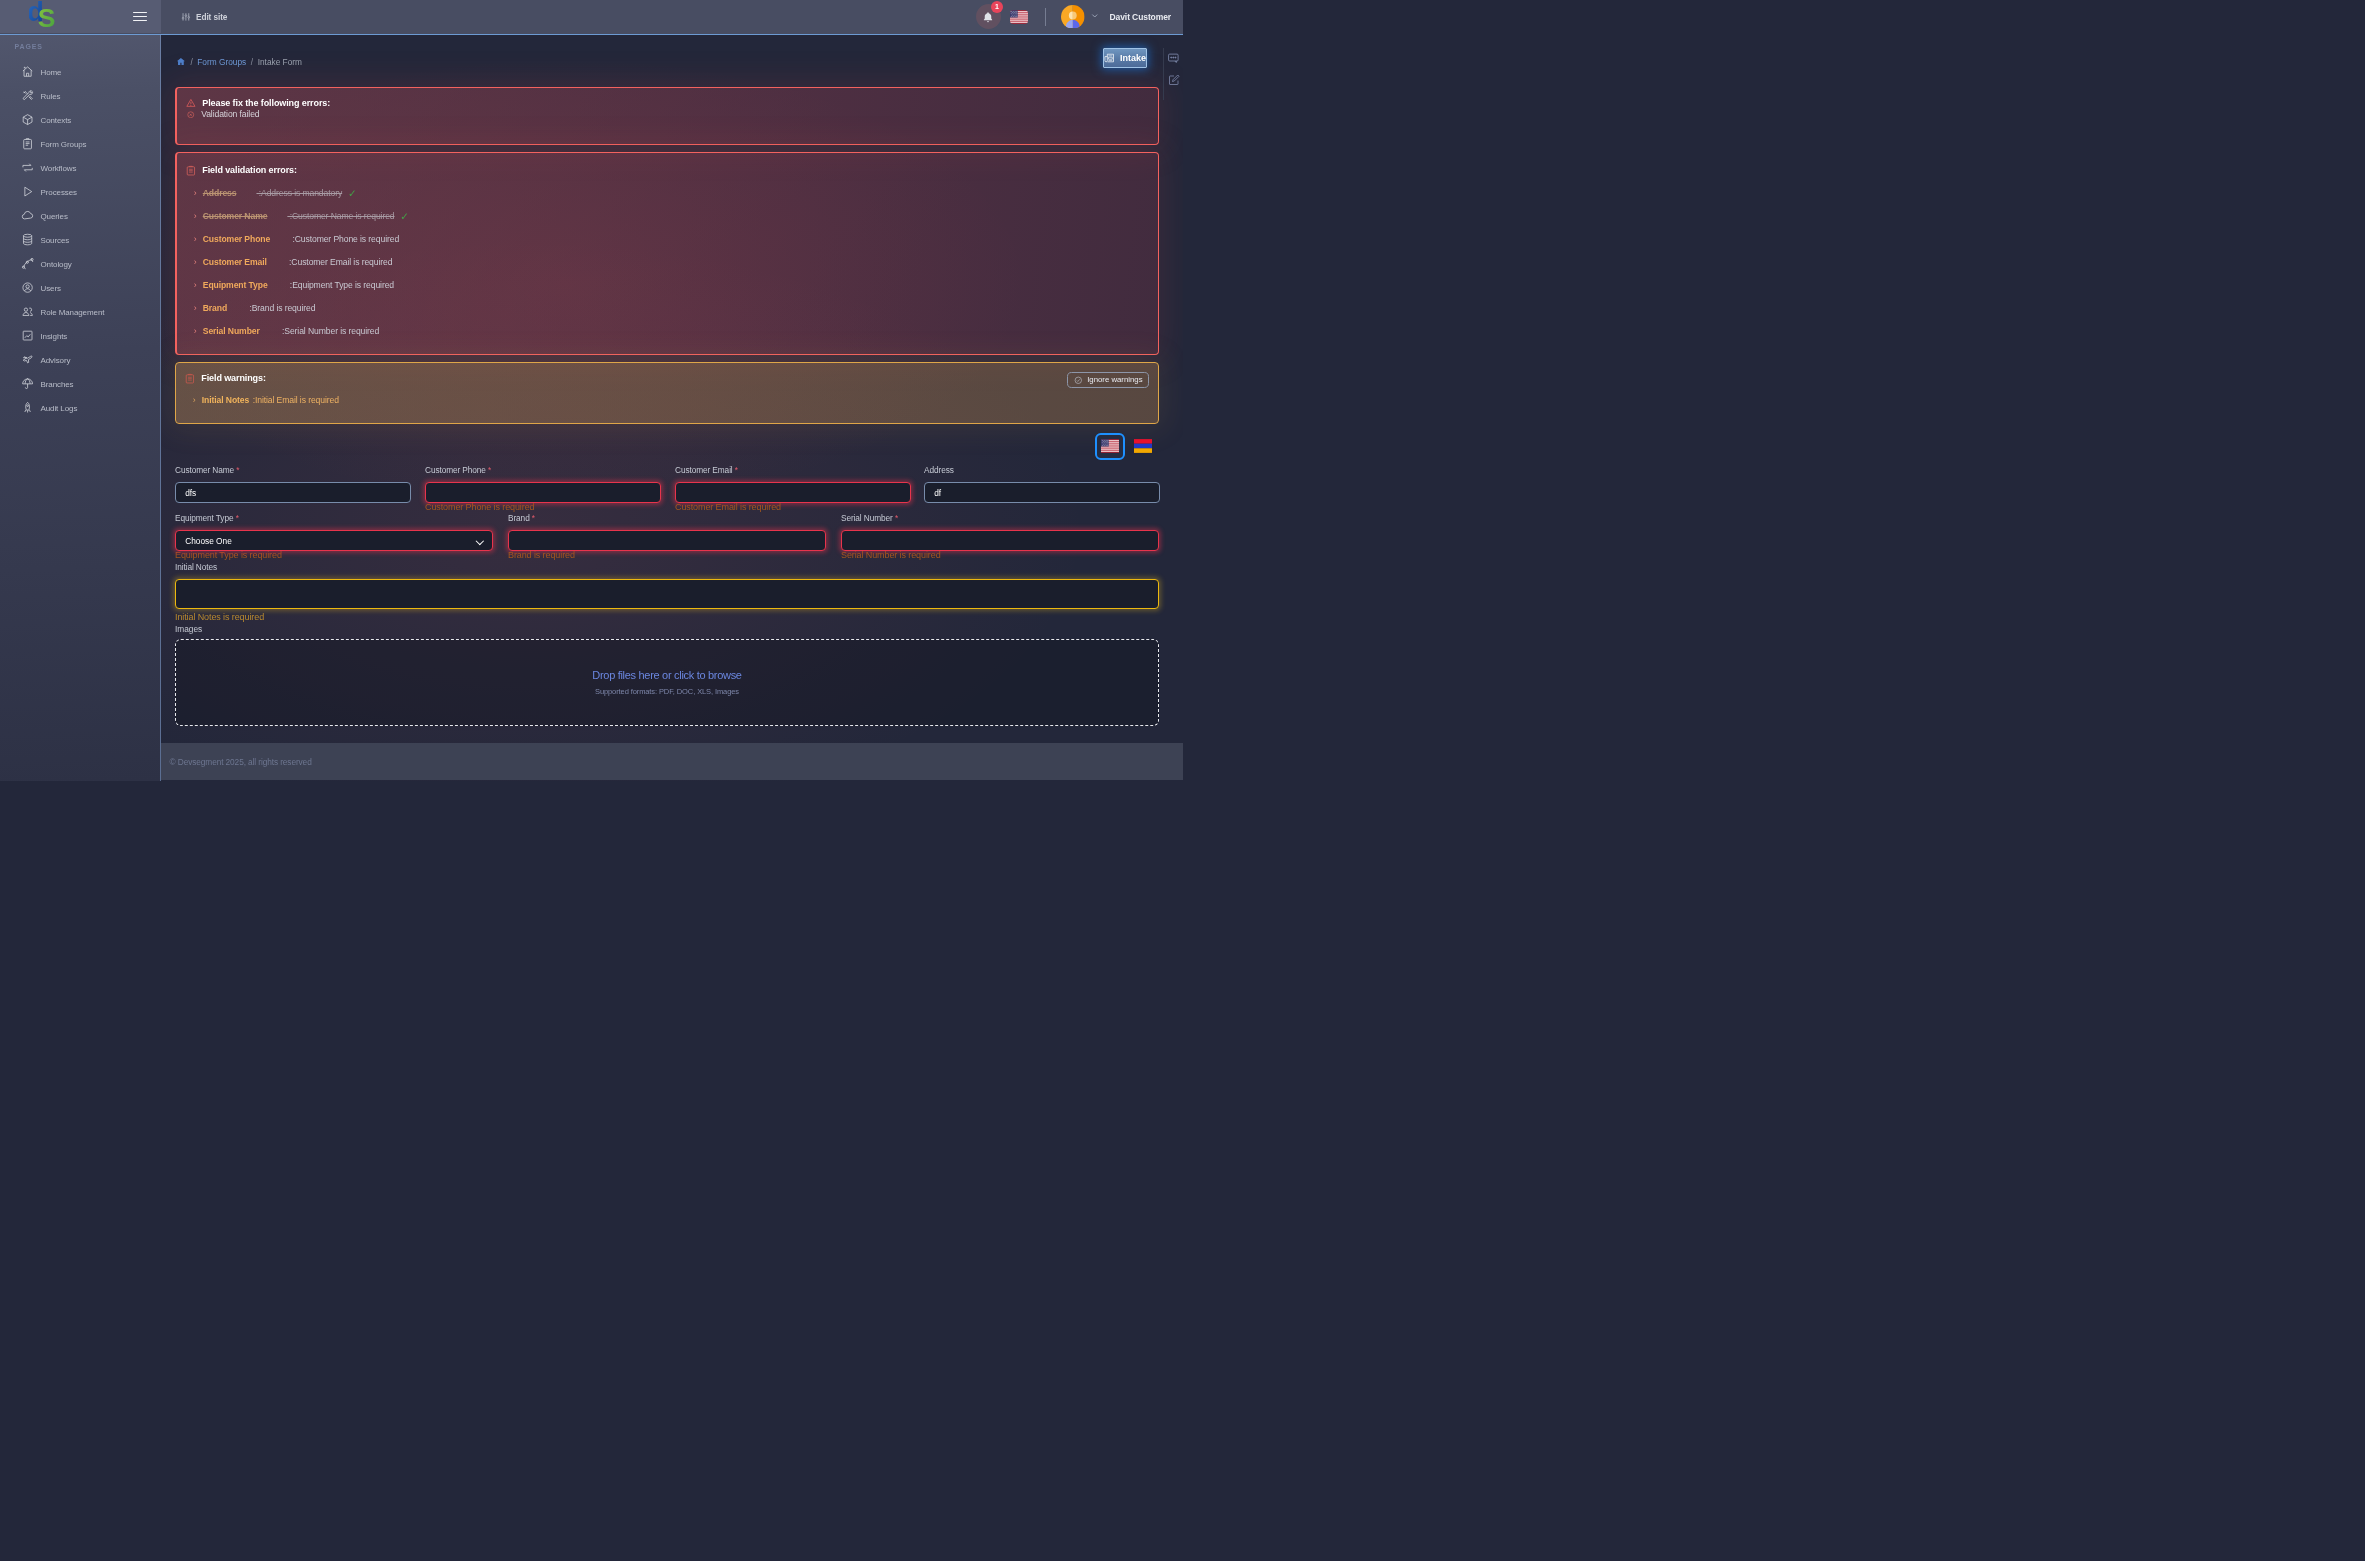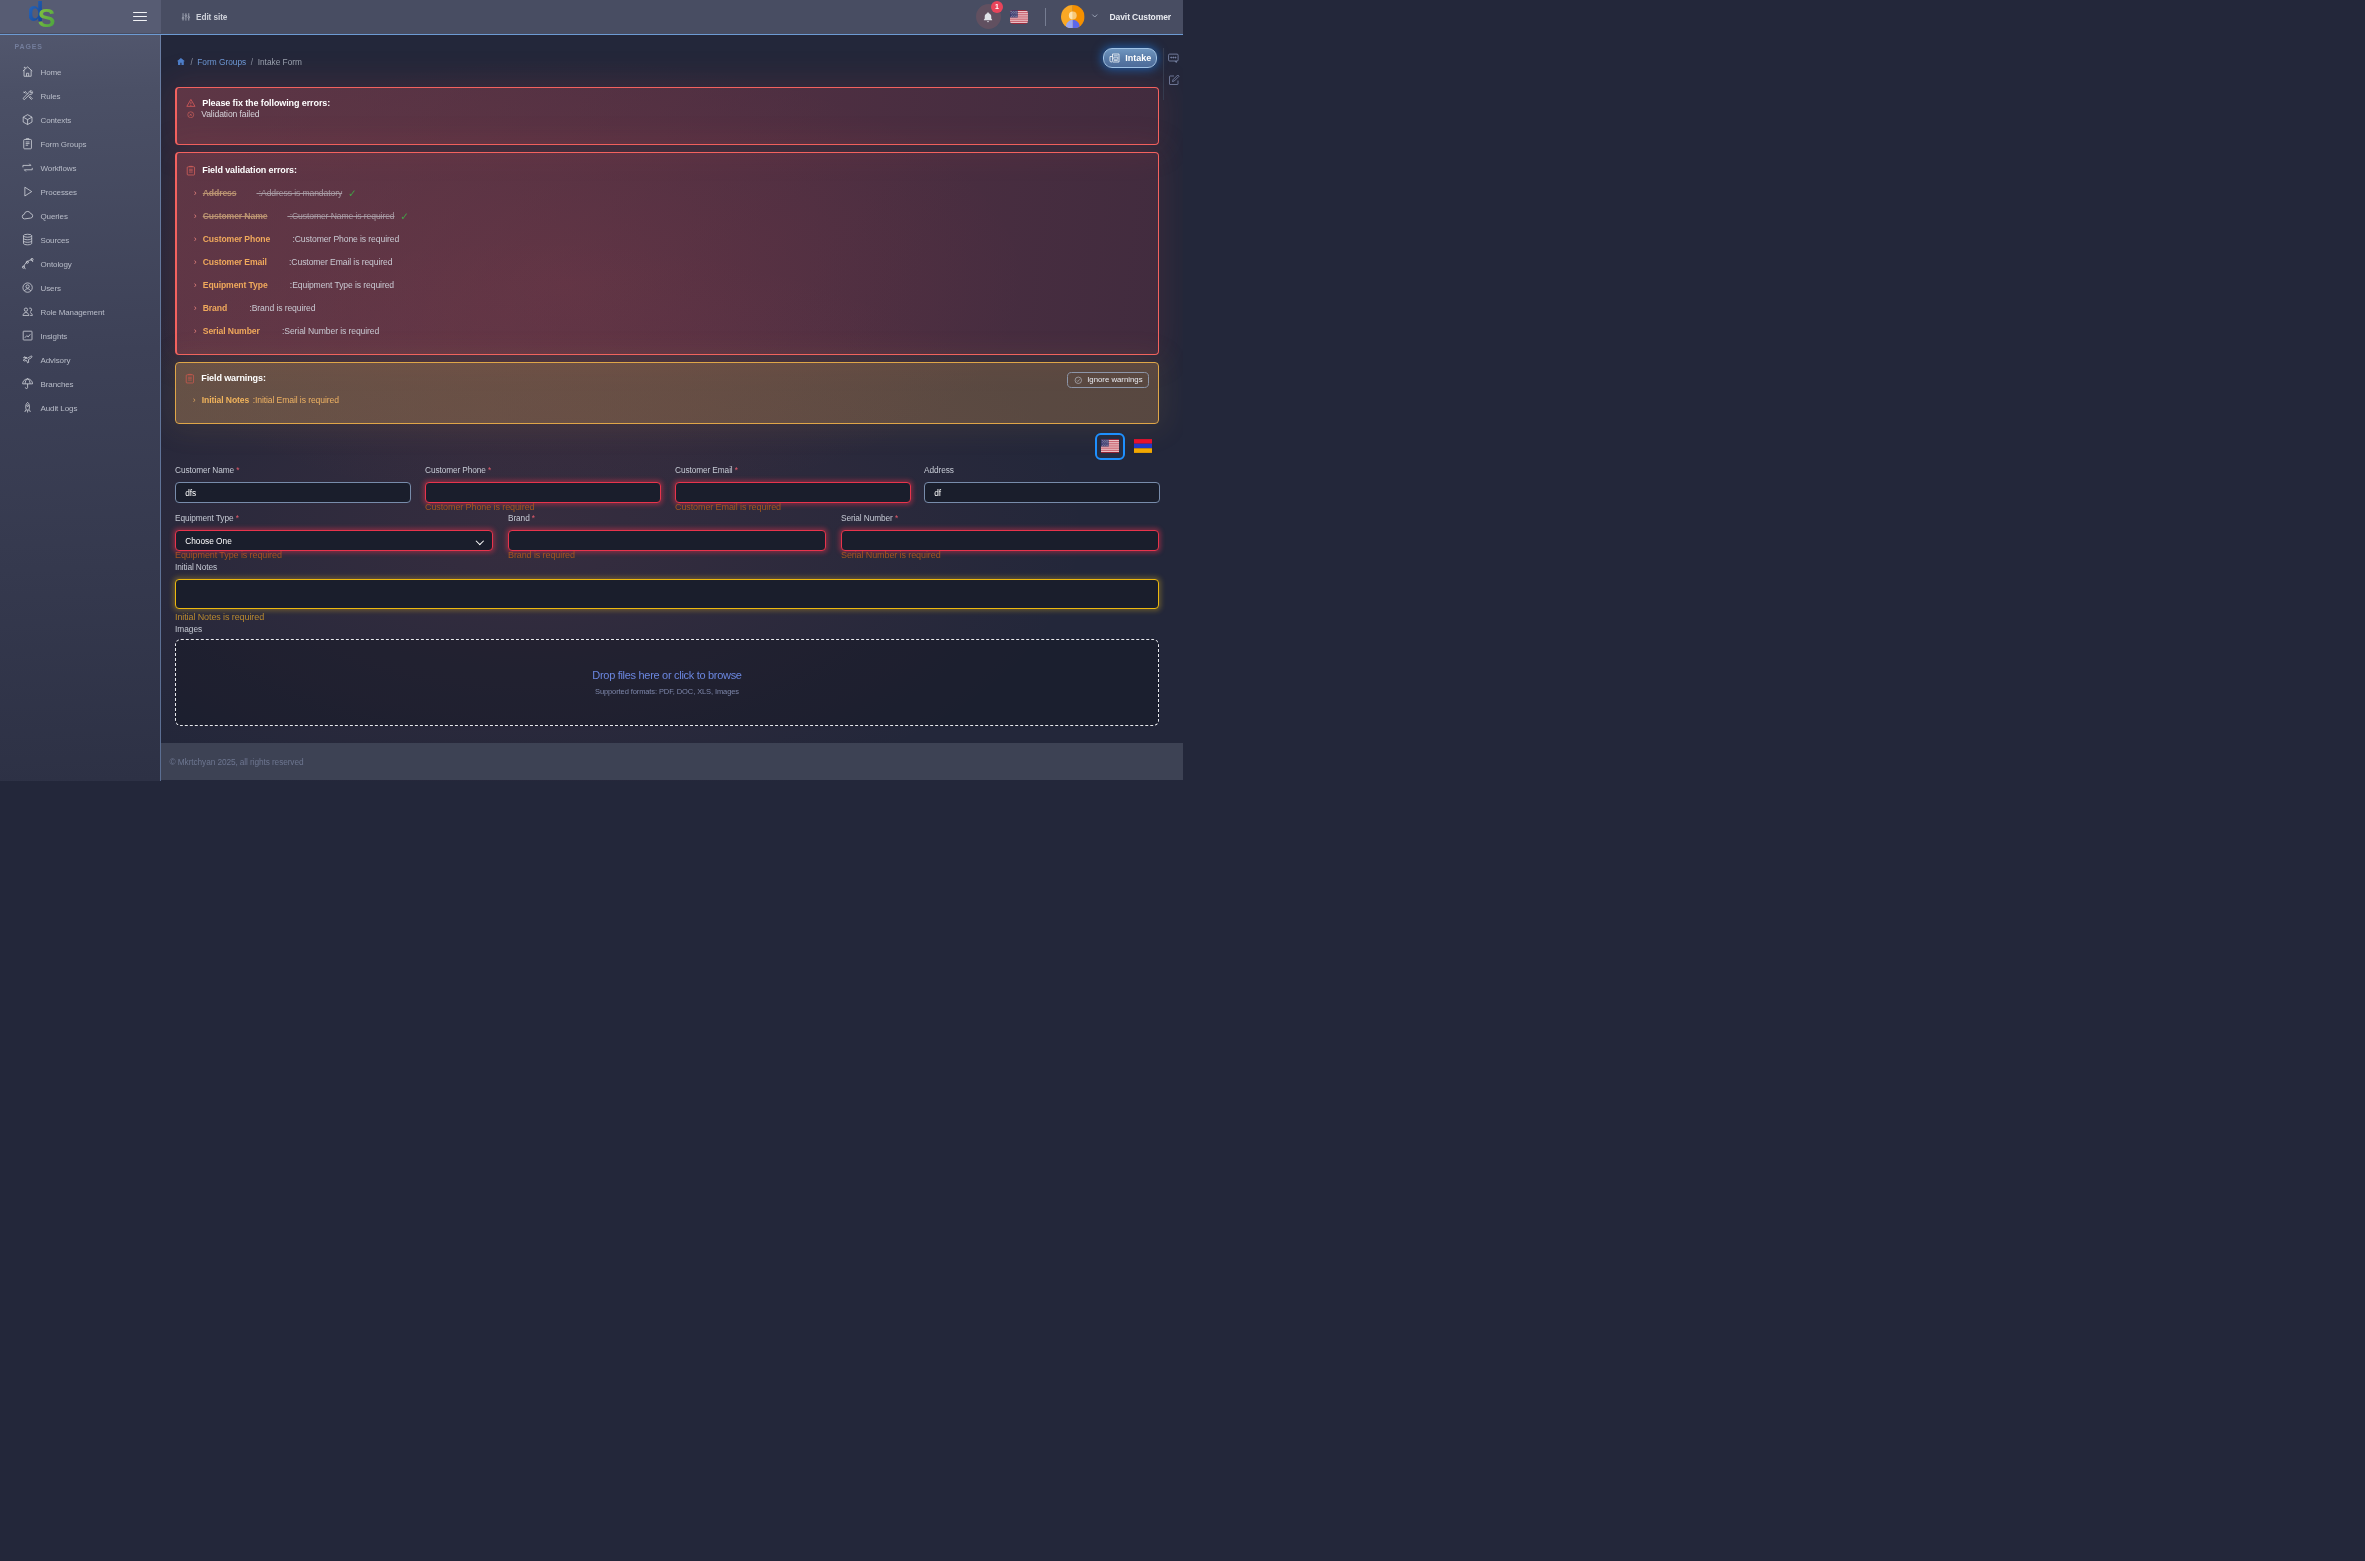--- a/index.html
+++ b/index.html
@@ -43,23 +43,23 @@
 .tbname { margin-left:11px; font-size:8.5px; font-weight:bold; color:#e9ebf1; letter-spacing:-0.1px; }
 
 .rail { position:absolute; right:0; top:48px; width:20px; height:52px; border-left:1.2px solid #353b4e; z-index:4; }
 .rail .cell { height:21px; display:flex; align-items:center; justify-content:center; color:#7e88ab; }
 
 .crumbs { position:absolute; left:176px; top:57px; display:flex; align-items:center; font-size:8.3px; color:#8a8f9f; z-index:3;}
 .crumbs .sep { margin:0 4.6px; color:#8a8f9f; }
 .crumbs .fg { color:#6d97d4; }
 .crumbs .cur { color:#9aa0ad; }
 .intakebtn {
-  position:absolute; left:1103px; top:48px; width:54px; height:20px; z-index:3;
+  position:absolute; left:1103px; top:48px; width:44px; height:20px; z-index:3;
   background:linear-gradient(180deg,#6f96c0 0%, #587aa6 55%, #4d6b99 100%);
-  border:1.2px solid #9fc2e6; border-radius:9px;
+  border:1.2px solid #9fc2e6; border-radius:1px;
   display:flex; align-items:center; justify-content:center;
   color:#fff; font-weight:bold; font-size:9px;
   box-shadow:0 0 9.2px 1.7px rgba(30,130,240,0.55);
 }
 .intakebtn svg { margin-right:4.6px; }
 
 .box { position:absolute; left:175px; width:984px; border-radius:4px; z-index:2; }
 .box-red {
   border:1.2px solid #f4625f; border-left-width:2.3px;
   background:linear-gradient(97deg, rgba(175,75,85,0.42), rgba(160,62,80,0.35) 60%, rgba(148,56,74,0.27));
@@ -469,14 +469,14 @@
 <div class="fld" style="left:175px; top:562px;">
     <label>Initial Notes</label>
   </div>
 <div class="notes"></div>
 <div class="noteserr">Initial Notes is required</div>
 <div class="imageslabel">Images</div>
 <div class="dropzone">
   <div class="dz1">Drop files here or click to browse</div>
   <div class="dz2">Supported formats: PDF, DOC, XLS, Images</div>
 </div>
-<div class="footer">© Mkrtchyan 2025, all rights reserved</div>
+<div class="footer">© Devsegment 2025, all rights reserved</div>
 
 
 </body></html>

